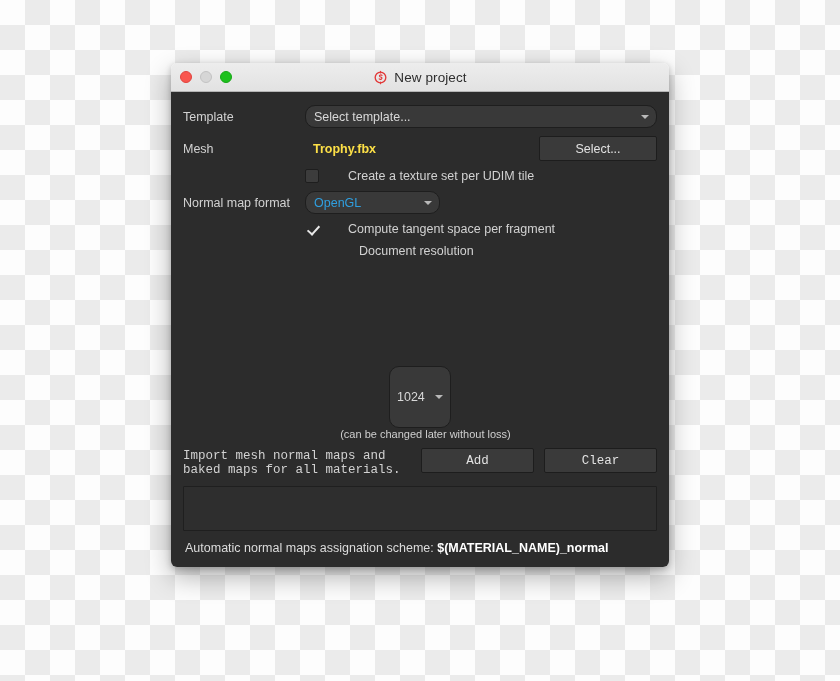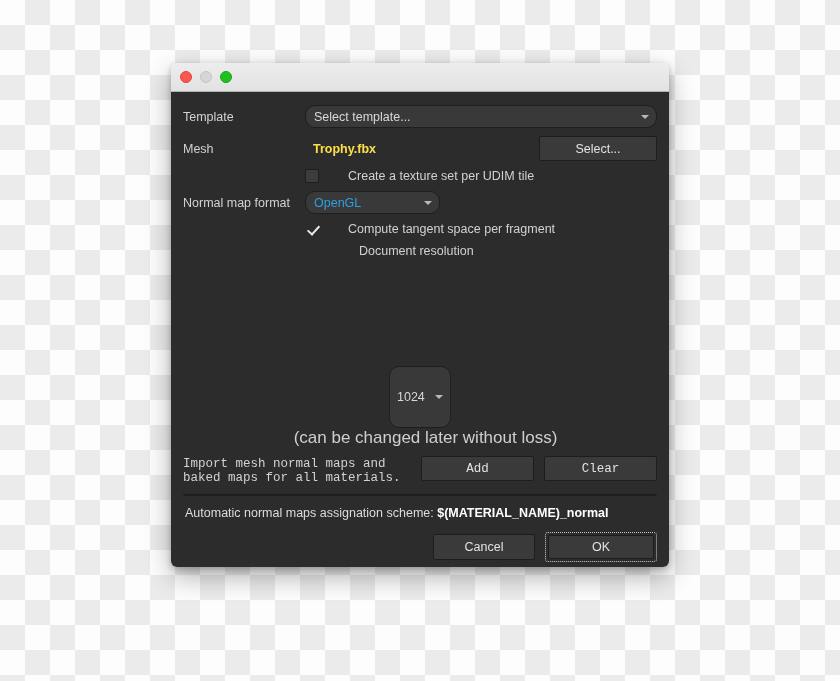--- a/index.html
+++ b/index.html
@@ -186,21 +186,21 @@
     width: 5px; height: 10px;
     border: solid #e8e8e8;
     border-width: 0 2px 2px 0;
     transform: rotate(42deg);
   }
   .check-label { font-size: 12.5px; color: #d2d2d2; white-space: nowrap; margin-left: 22px; }
 
   
   #resolution-row { margin-bottom: 8px; flex-direction: column; }
   #resolution-hint {
-    font-size: 17px;
+    font-size: 11px;
     color: #cfcfcf;
     margin-left: 11px;
     white-space: nowrap;
     text-align: center;
   }
 
   
   #import-row {
     display: flex;
     align-items: flex-start;
@@ -261,20 +261,28 @@
 <body>
 
 <div id="dialog-window">
 
   <div id="title-bar">
     <div class="traffic-lights">
       <span class="tl tl-close"></span>
       <span class="tl tl-min"></span>
       <span class="tl tl-max"></span>
     </div>
+    <div class="title-center">
+      <svg id="app-icon" viewBox="0 0 24 24">
+        <circle cx="12" cy="12" r="8.5" fill="none" stroke="#e23b3b" stroke-width="2.2"></circle>
+        <path d="M14.4 8.6c-.9-.8-2.4-.9-3.4-.2-.9.7-.8 1.9.3 2.4l1.9.8c1.3.6 1.4 2 .3 2.8-1.1.8-2.7.6-3.6-.3" fill="none" stroke="#e23b3b" stroke-width="1.9" stroke-linecap="round"></path>
+        <path d="M12 2.2v2.4M12 19.4v2.4" stroke="#e23b3b" stroke-width="1.8" stroke-linecap="round"></path>
+      </svg>
+      <span id="window-title">New project</span>
+    </div>
   </div>
 
   <div id="dialog-body">
 
     <div class="row">
       <span class="label label-col">Template</span>
       <div class="combo" id="template-combo">
         <span class="combo-text">Select template...</span>
         <span class="caret"></span>
       </div>
@@ -319,21 +327,15 @@
       <button class="btn" id="clear-button">Clear</button>
     </div>
 
     <div id="maps-list-panel"></div>
 
     <div id="scheme-line">
       <span>Automatic normal maps assignation scheme:</span>
       <span id="scheme-value">$(MATERIAL_NAME)_normal</span>
     </div>
 
-    <div id="footer-buttons">
-      <button class="btn" id="cancel-button">Cancel</button>
-      <div id="ok-button-wrap">
-        <button class="btn" id="ok-button">OK</button>
-      </div>
-    </div>
 
   </div>
 </div>
 
 </body></html>

